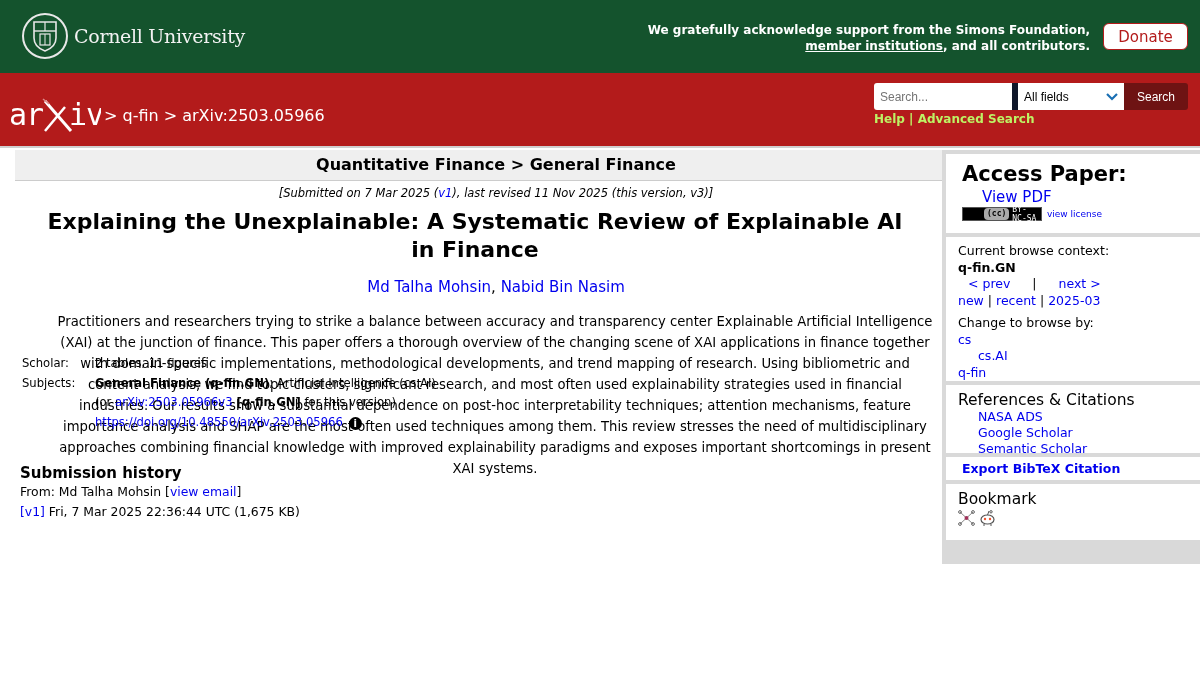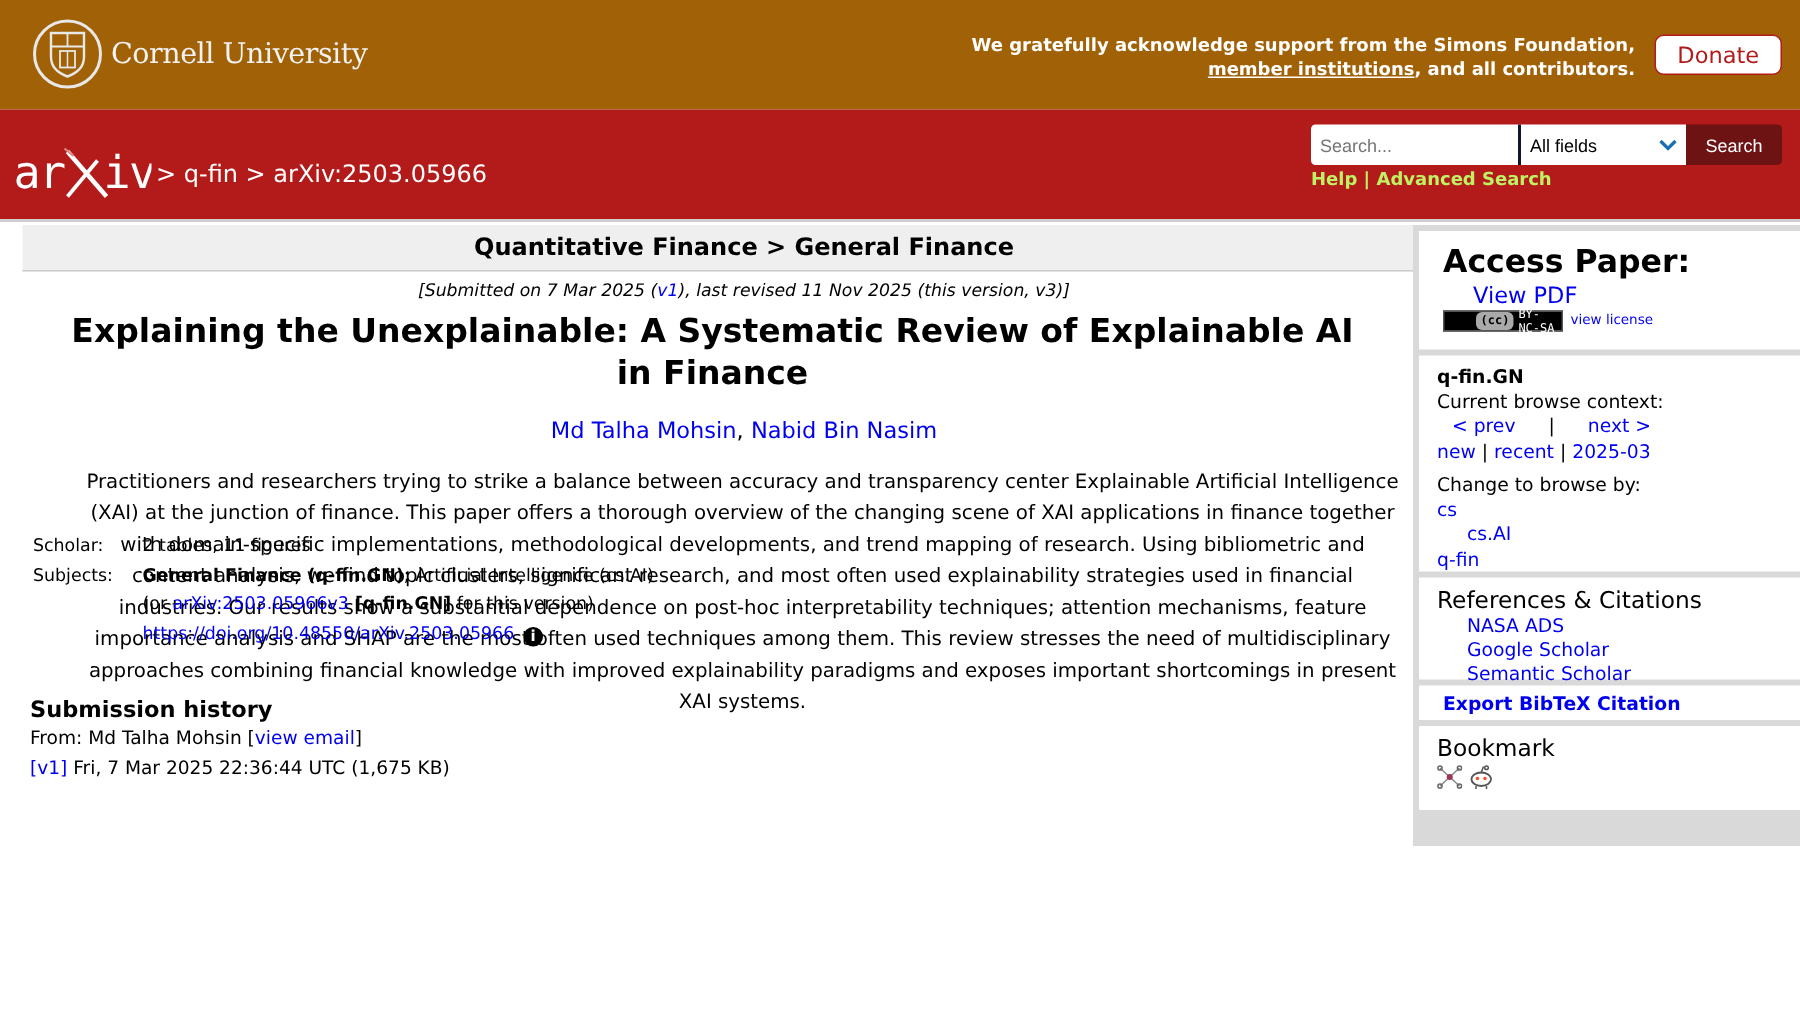--- a/index.html
+++ b/index.html
@@ -1,35 +1,35 @@
 <!DOCTYPE html>
 <html><head>
 <meta charset="utf-8">
 <style>
   * { box-sizing: border-box; margin: 0; padding: 0; }
   html, body { width: 1200px; height: 675px; overflow: hidden; background: #fff; }
   body { font-family: "DejaVu Sans", "Liberation Sans", sans-serif; color: #000; position: relative; }
   a, .link { color: #0000ee; text-decoration: none; }
 
   
-  .cornell-bar { position: absolute; left: 0; top: 0; width: 1200px; height: 73px; background: #a16207; }
+  .cornell-bar { position: absolute; left: 0; top: 0; width: 1200px; height: 73px; background: #14532d; }
   .cornell-logo { position: absolute; left: 22px; top: 13px; display: flex; align-items: center; }
   .seal { width: 46px; height: 46px; border: 2px solid #e8e8e8; border-radius: 50%; display: flex; align-items: center; justify-content: center; }
   .cornell-name { color: #f2f2f2; font-family: "DejaVu Serif", "Liberation Serif", serif; font-size: 19px; margin-left: 6px; letter-spacing: -0.3px; }
   .ack { position: absolute; right: 110px; top: 22px; text-align: right; color: #fff; font-size: 12px; line-height: 16px; font-weight: bold; }
   .ack .underline { text-decoration: underline; }
   .donate { position: absolute; left: 1103px; top: 23px; width: 85px; height: 27px; background: #fff; border: 1px solid #b31b1b; border-radius: 6px; color: #b31b1b; font-size: 15px; display: flex; align-items: center; justify-content: center; }
 
   
   .arxiv-bar { position: absolute; left: 0; top: 73px; width: 1200px; height: 75px; background: #b31b1b; border-bottom: 2px solid #cfcfcf; }
   .arxiv-logo { position: absolute; left: 9px; top: 22px; color: #fff; font-family: "DejaVu Sans Mono", "Liberation Mono", monospace; font-size: 30px; letter-spacing: -1px; line-height: 32px; }
   .crumb { position: absolute; left: 104px; top: 33px; color: #fff; font-size: 16px; }
   .search-wrap { position: absolute; left: 874px; top: 10px; display: flex; }
   .search-input { width: 138px; height: 27px; border: none; border-radius: 3px 0 0 3px; padding: 0 6px; font-family: "Liberation Sans", sans-serif; font-size: 12px; color: #666; background: #fff; }
-  .search-select { width: 112px; height: 27px; background: #fff; border-left: 2px solid #0f172a; font-family: "Liberation Sans", sans-serif; font-size: 12px; display: flex; align-items: center; padding: 0 6px; justify-content: space-between; }
+  .search-select { width: 112px; height: 27px; background: #fff; border-left: 6px solid #0f172a; font-family: "Liberation Sans", sans-serif; font-size: 12px; display: flex; align-items: center; padding: 0 6px; justify-content: space-between; }
   .search-btn { width: 64px; height: 27px; background: #6e1313; color: #fff; border-radius: 0 3px 3px 0; font-family: "Liberation Sans", sans-serif; font-size: 12px; display: flex; align-items: center; justify-content: center; }
   .search-links { position: absolute; left: 874px; top: 39px; color: #fff; font-size: 12px; font-weight: bold; }
   .search-links span { color: #bef264; }
 
   
   .main { position: absolute; left: 15px; top: 150px; width: 942px; text-align: center; }
   .subheader { height: 31px; background: #efefef; border-bottom: 1px solid #ccc; padding-left: 20px; font-weight: bold; font-size: 16px; line-height: 30px; }
   .dateline { padding-left: 20px; font-style: italic; font-size: 11.5px; margin-top: 5px; }
   .title { padding-left: 20px; font-weight: bold; font-size: 22px; line-height: 28px; margin-top: 8px; width: 900px; }
   .authors { padding-left: 20px; font-size: 15px; margin-top: 14px; }
@@ -157,22 +157,22 @@
     <a class="view-pdf">View PDF</a>
     <div class="license">
       <div class="cc-badge">
           <span class="cc">(cc)</span>
           <span>BY-NC-SA</span>
         </div>
       <a>view license</a>
     </div>
   </div>
   <div class="sb-box browse">
+    <div>Current browse context:</div>
     <div><b>q-fin.GN</b></div>
-    <div>Current browse context:</div>
     <div style="padding-left:10px;">
       <a>&lt; prev</a>
       <span style="margin:0 18px;">|</span>
       <a>next &gt;</a>
     </div>
     <div>
       <a>new</a> <span>|</span> <a>recent</a> <span>|</span> <a>2025-03</a>
     </div>
     <div style="margin-top:6px;">Change to browse by:</div>
     <div><a>cs</a></div>

